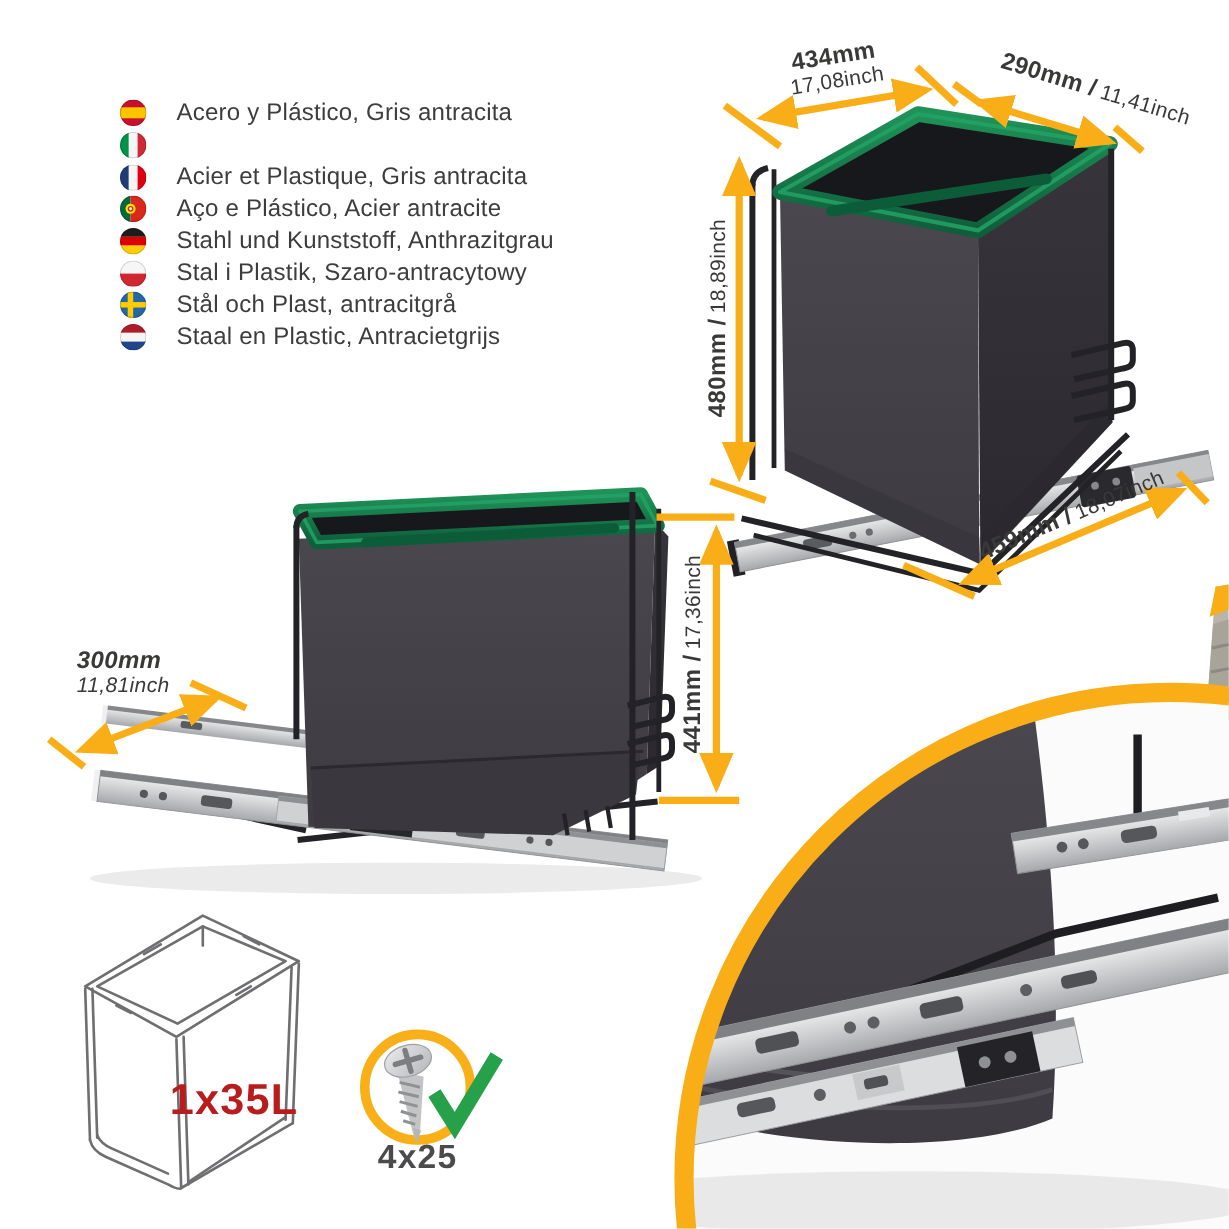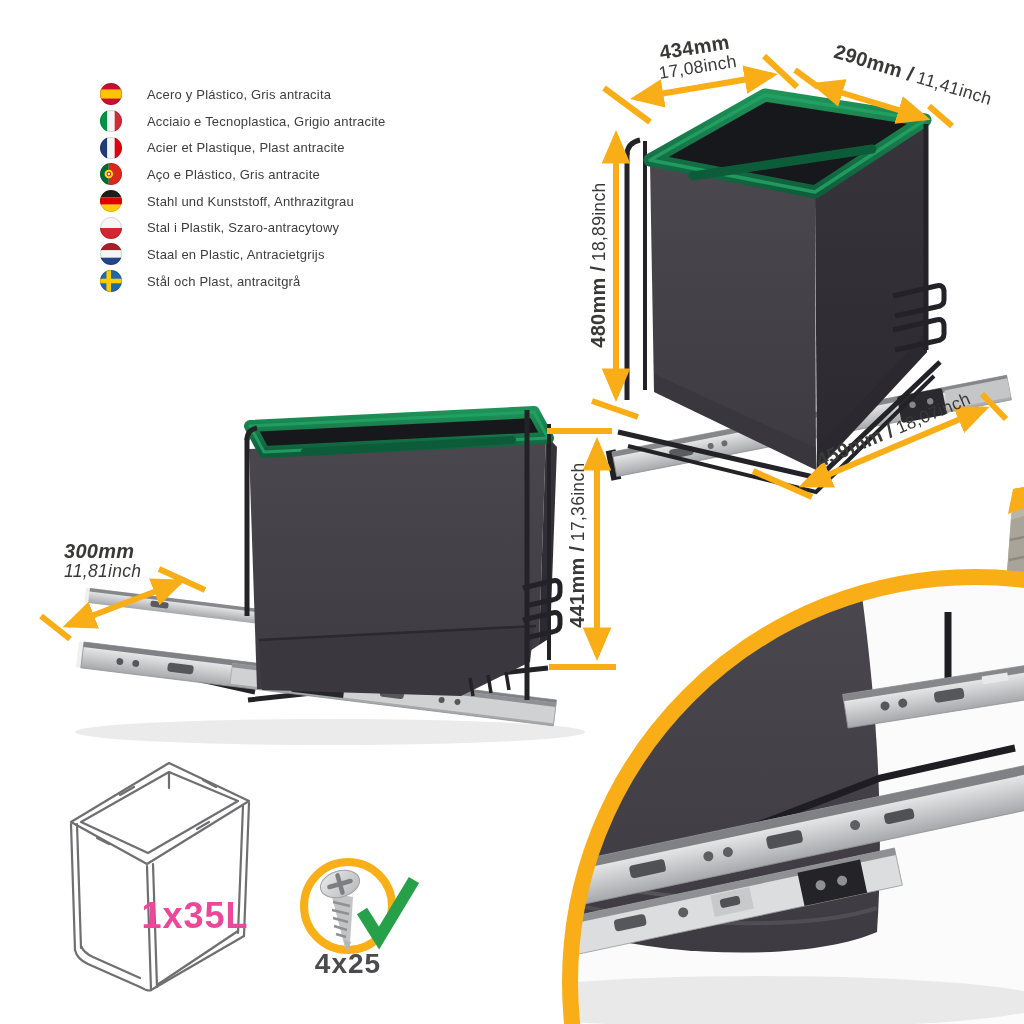--- a/index.html
+++ b/index.html
@@ -4,38 +4,38 @@
 <style>
   html,body{margin:0;padding:0;background:#ffffff;}
   #canvas{position:relative;width:1024px;height:1024px;background:#ffffff;overflow:hidden;
           font-family:"Liberation Sans", sans-serif;}
   #scene{position:absolute;left:0;top:0;}
 
   
   .materials{position:absolute;left:100px;top:81px;width:420px;}
   .mat-row{display:flex;align-items:center;height:26.7px;}
   .flag{width:22px;height:22px;flex:0 0 22px;margin-right:25px;}
-  .mat-text{font-size:13px;font-weight:500;color:#3d3d3d;letter-spacing:.2px;white-space:nowrap;}
+  .mat-text{font-size:20px;font-weight:500;color:#3d3d3d;letter-spacing:.2px;white-space:nowrap;}
 
   
   .dim{position:absolute;color:#393938;line-height:1.1;white-space:nowrap;}
   .dim .mm{font-weight:700;font-size:20px;letter-spacing:.3px;}
   .dim .in{font-weight:400;font-size:17.5px;letter-spacing:.3px;}
   .dim.stacked{text-align:center;}
   .dim.stacked .mm,.dim.stacked .in{display:block;}
 
   #lbl-434{left:616px;top:36px;width:160px;transform:rotate(-9deg);}
   #lbl-290{left:838px;top:40px;width:220px;transform:rotate(17deg);transform-origin:left top;}
   #lbl-480{left:473px;top:254px;width:250px;text-align:center;transform:rotate(-90deg);}
   #lbl-459{left:793px;top:418px;width:200px;text-align:center;transform:rotate(-23deg);}
   #lbl-300{left:64px;top:540px;text-align:left;font-style:italic;}
   #lbl-441{left:457px;top:534px;width:240px;text-align:center;transform:rotate(-90deg);}
 
   #lbl-1x35{position:absolute;left:133px;top:895px;width:124px;text-align:center;
-            font-size:36px;font-weight:700;color:#ec4899;letter-spacing:1px;}
+            font-size:36px;font-weight:700;color:#b91c1c;letter-spacing:1px;}
   #lbl-4x25{position:absolute;left:296px;top:948px;width:104px;text-align:center;
             font-size:28px;font-weight:700;color:#4b4b4e;letter-spacing:1px;}
 </style>
 </head>
 <body>
 
 <div id="canvas">
 
   <svg id="scene" width="1024" height="1024" viewBox="0 0 1024 1024">
     <defs>
@@ -266,51 +266,50 @@
         <clipPath id="cf2">
             <circle cx="12" cy="12" r="12"></circle>
           </clipPath>
         <g clip-path="url(#cf2)">
             <rect width="8" height="24" fill="#009246"></rect>
             <rect x="8" width="8" height="24" fill="#f5f5f5"></rect>
             <rect x="16" width="8" height="24" fill="#CE2B37"></rect>
           </g>
         <circle cx="12" cy="12" r="11.5" fill="none" stroke="rgba(0,0,0,.15)"></circle>
       </svg>
-      <span class="mat-text">Acciaio e Tecnoplastica, Grigio antracite</span>
     </div>
     <div class="mat-row">
       <svg class="flag" viewBox="0 0 24 24">
         <clipPath id="cf3">
             <circle cx="12" cy="12" r="12"></circle>
           </clipPath>
         <g clip-path="url(#cf3)">
             <rect width="8" height="24" fill="#1f3c78"></rect>
             <rect x="8" width="8" height="24" fill="#f5f5f5"></rect>
             <rect x="16" width="8" height="24" fill="#E1000F"></rect>
           </g>
         <circle cx="12" cy="12" r="11.5" fill="none" stroke="rgba(0,0,0,.15)"></circle>
       </svg>
-      <span class="mat-text">Acier et Plastique, Plast antracite</span>
+      <span class="mat-text">Acier et Plastique, Gris antracita</span>
     </div>
     <div class="mat-row">
       <svg class="flag" viewBox="0 0 24 24">
         <clipPath id="cf4">
             <circle cx="12" cy="12" r="12"></circle>
           </clipPath>
         <g clip-path="url(#cf4)">
           <rect width="9.6" height="24" fill="#046A38"></rect>
             <rect x="9.6" width="14.4" height="24" fill="#DA291C"></rect>
           <circle cx="9.6" cy="12" r="4.6" fill="#FFE600"></circle>
             <circle cx="9.6" cy="12" r="2.6" fill="#DA291C"></circle>
             <circle cx="9.6" cy="12" r="1.3" fill="#ffffff"></circle>
         </g>
         <circle cx="12" cy="12" r="11.5" fill="none" stroke="rgba(0,0,0,.15)"></circle>
       </svg>
-      <span class="mat-text">Aço e Plástico, Gris antracite</span>
+      <span class="mat-text">Aço e Plástico, Acier antracite</span>
     </div>
     <div class="mat-row">
       <svg class="flag" viewBox="0 0 24 24">
         <clipPath id="cf5">
             <circle cx="12" cy="12" r="12"></circle>
           </clipPath>
         <g clip-path="url(#cf5)">
             <rect width="24" height="8" fill="#1d1d1b"></rect>
             <rect y="8" width="24" height="8" fill="#DD0000"></rect>
             <rect y="16" width="24" height="8" fill="#FFCE00"></rect>
@@ -327,46 +326,46 @@
         <g clip-path="url(#cf6)">
             <rect width="24" height="12" fill="#f6f6f6"></rect>
             <rect y="12" width="24" height="12" fill="#D22630"></rect>
           </g>
         <circle cx="12" cy="12" r="11.5" fill="none" stroke="rgba(0,0,0,.15)"></circle>
       </svg>
       <span class="mat-text">Stal i Plastik, Szaro-antracytowy</span>
     </div>
     <div class="mat-row">
       <svg class="flag" viewBox="0 0 24 24">
+        <clipPath id="cf8">
+            <circle cx="12" cy="12" r="12"></circle>
+          </clipPath>
+        <g clip-path="url(#cf8)">
+            <rect width="24" height="24" fill="#2268A8"></rect>
+            <rect x="7" width="5" height="24" fill="#FECC00"></rect>
+            <rect y="9.5" width="24" height="5" fill="#FECC00"></rect>
+          </g>
+        <circle cx="12" cy="12" r="11.5" fill="none" stroke="rgba(0,0,0,.15)"></circle>
+      </svg>
+      <span class="mat-text">Stål och Plast, antracitgrå</span>
+    </div>
+    <div class="mat-row">
+      <svg class="flag" viewBox="0 0 24 24">
         <clipPath id="cf7">
             <circle cx="12" cy="12" r="12"></circle>
           </clipPath>
         <g clip-path="url(#cf7)">
             <rect width="24" height="8" fill="#AE1C28"></rect>
             <rect y="8" width="24" height="8" fill="#f5f5f5"></rect>
             <rect y="16" width="24" height="8" fill="#21468B"></rect>
           </g>
         <circle cx="12" cy="12" r="11.5" fill="none" stroke="rgba(0,0,0,.15)"></circle>
       </svg>
       <span class="mat-text">Staal en Plastic, Antracietgrijs</span>
     </div>
-    <div class="mat-row">
-      <svg class="flag" viewBox="0 0 24 24">
-        <clipPath id="cf8">
-            <circle cx="12" cy="12" r="12"></circle>
-          </clipPath>
-        <g clip-path="url(#cf8)">
-            <rect width="24" height="24" fill="#2268A8"></rect>
-            <rect x="7" width="5" height="24" fill="#FECC00"></rect>
-            <rect y="9.5" width="24" height="5" fill="#FECC00"></rect>
-          </g>
-        <circle cx="12" cy="12" r="11.5" fill="none" stroke="rgba(0,0,0,.15)"></circle>
-      </svg>
-      <span class="mat-text">Stål och Plast, antracitgrå</span>
-    </div>
   </div>
 
   <div class="dim stacked" id="lbl-434">
     <span class="mm">434mm</span>
     <span class="in">17,08inch</span>
   </div>
   <div class="dim" id="lbl-290">
     <span class="mm">290mm /</span>
     <span class="in">11,41inch</span>
   </div>

